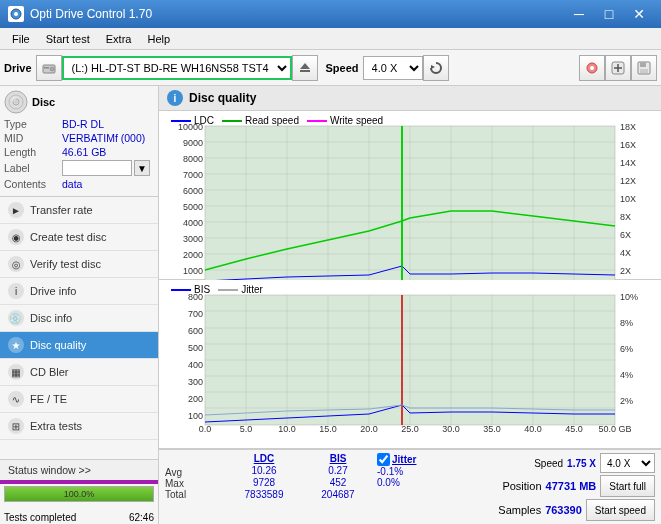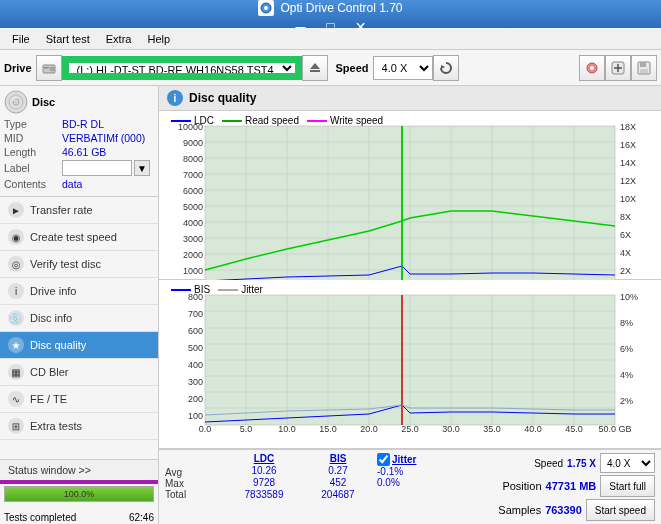--- a/index.html
+++ b/index.html
@@ -1,32 +1,32 @@
 <!DOCTYPE html>
 <html><head>
   <meta charset="utf-8">
   <style>
     * { margin: 0; padding: 0; box-sizing: border-box; }
     body { width: 661px; height: 524px; font-family: 'Segoe UI', Tahoma, sans-serif; font-size: 11px; background: #f0f0f0; overflow: hidden; }
     
     
-    .title-bar { background: linear-gradient(to bottom, #4a90d9, #2b6cb8); height: 28px; display: flex; align-items: center; justify-content: space-between; padding: 0 8px; color: white; flex-direction: column; }
+    .title-bar { background: linear-gradient(to bottom, #4a90d9, #2b6cb8); height: 28px; display: flex; align-items: center; justify-content: space-between; padding: 0 8px; color: white; }
     .title-bar-left { display: flex; align-items: center; gap: 6px; font-size: 12px; font-weight: 500; }
     .title-bar-icon { width: 16px; height: 16px; background: #fff; border-radius: 2px; display: flex; align-items: center; justify-content: center; }
     .title-bar-controls { display: flex; gap: 2px; }
     .title-bar-btn { width: 28px; height: 22px; background: transparent; border: none; color: white; cursor: pointer; display: flex; align-items: center; justify-content: center; font-size: 14px; }
     
     
     .menu-bar { background: #f0f0f0; height: 22px; display: flex; align-items: center; padding: 0 4px; border-bottom: 1px solid #ccc; }
     .menu-item { padding: 2px 8px; cursor: pointer; font-size: 11px; }
     
     
     .toolbar { background: #f5f5f5; height: 36px; display: flex; align-items: center; padding: 0 4px; border-bottom: 1px solid #ccc; gap: 0; }
     .toolbar-label { font-size: 11px; font-weight: bold; margin-right: 4px; }
-    .drive-select { height: 24px; font-size: 11px; border: 7px solid #22c55e; background: white; padding: 0 4px; min-width: 220px; }
+    .drive-select { height: 24px; font-size: 11px; border: 2px solid #22c55e; background: white; padding: 0 4px; min-width: 220px; }
     .toolbar-btn { height: 26px; width: 26px; border: 1px solid #aaa; background: linear-gradient(to bottom, #fff, #e8e8e8); cursor: pointer; display: flex; align-items: center; justify-content: center; font-size: 14px; }
     .speed-label { font-size: 11px; font-weight: bold; margin-left: 8px; margin-right: 4px; }
     .speed-select { height: 24px; font-size: 11px; border: 1px solid #aaa; background: white; padding: 0 4px; width: 60px; }
     .toolbar-spacer { flex: 1; }
     
     
     .main-layout { display: flex; height: calc(524px - 28px - 22px - 36px); }
     
     
     .sidebar { width: 159px; background: #f5f5f5; border-right: 1px solid #ccc; display: flex; flex-direction: column; }
@@ -207,21 +207,21 @@
       </div>
     </div>
 
     <div class="nav-items">
       <div class="nav-item">
         <div class="nav-item-icon">►</div>
         <span>Transfer rate</span>
       </div>
       <div class="nav-item">
         <div class="nav-item-icon">◉</div>
-        <span>Create test speed</span>
+        <span>Create test disc</span>
       </div>
       <div class="nav-item">
         <div class="nav-item-icon">◎</div>
         <span>Verify test disc</span>
       </div>
       <div class="nav-item">
         <div class="nav-item-icon">i</div>
         <span>Drive info</span>
       </div>
       <div class="nav-item">

